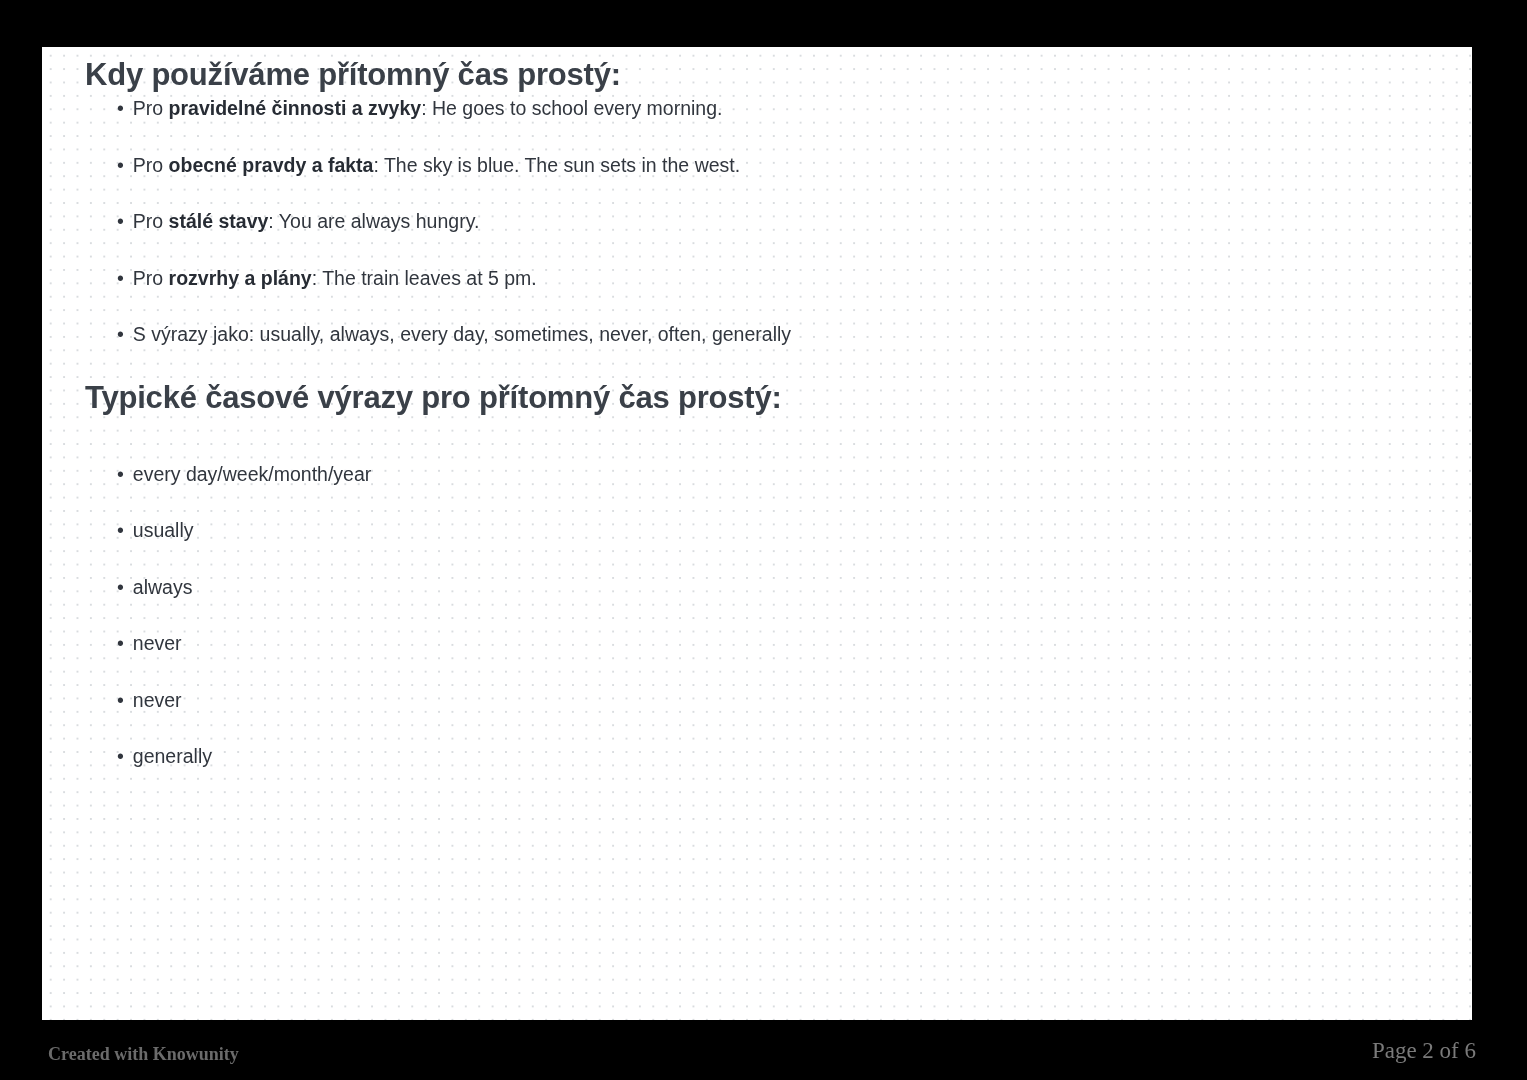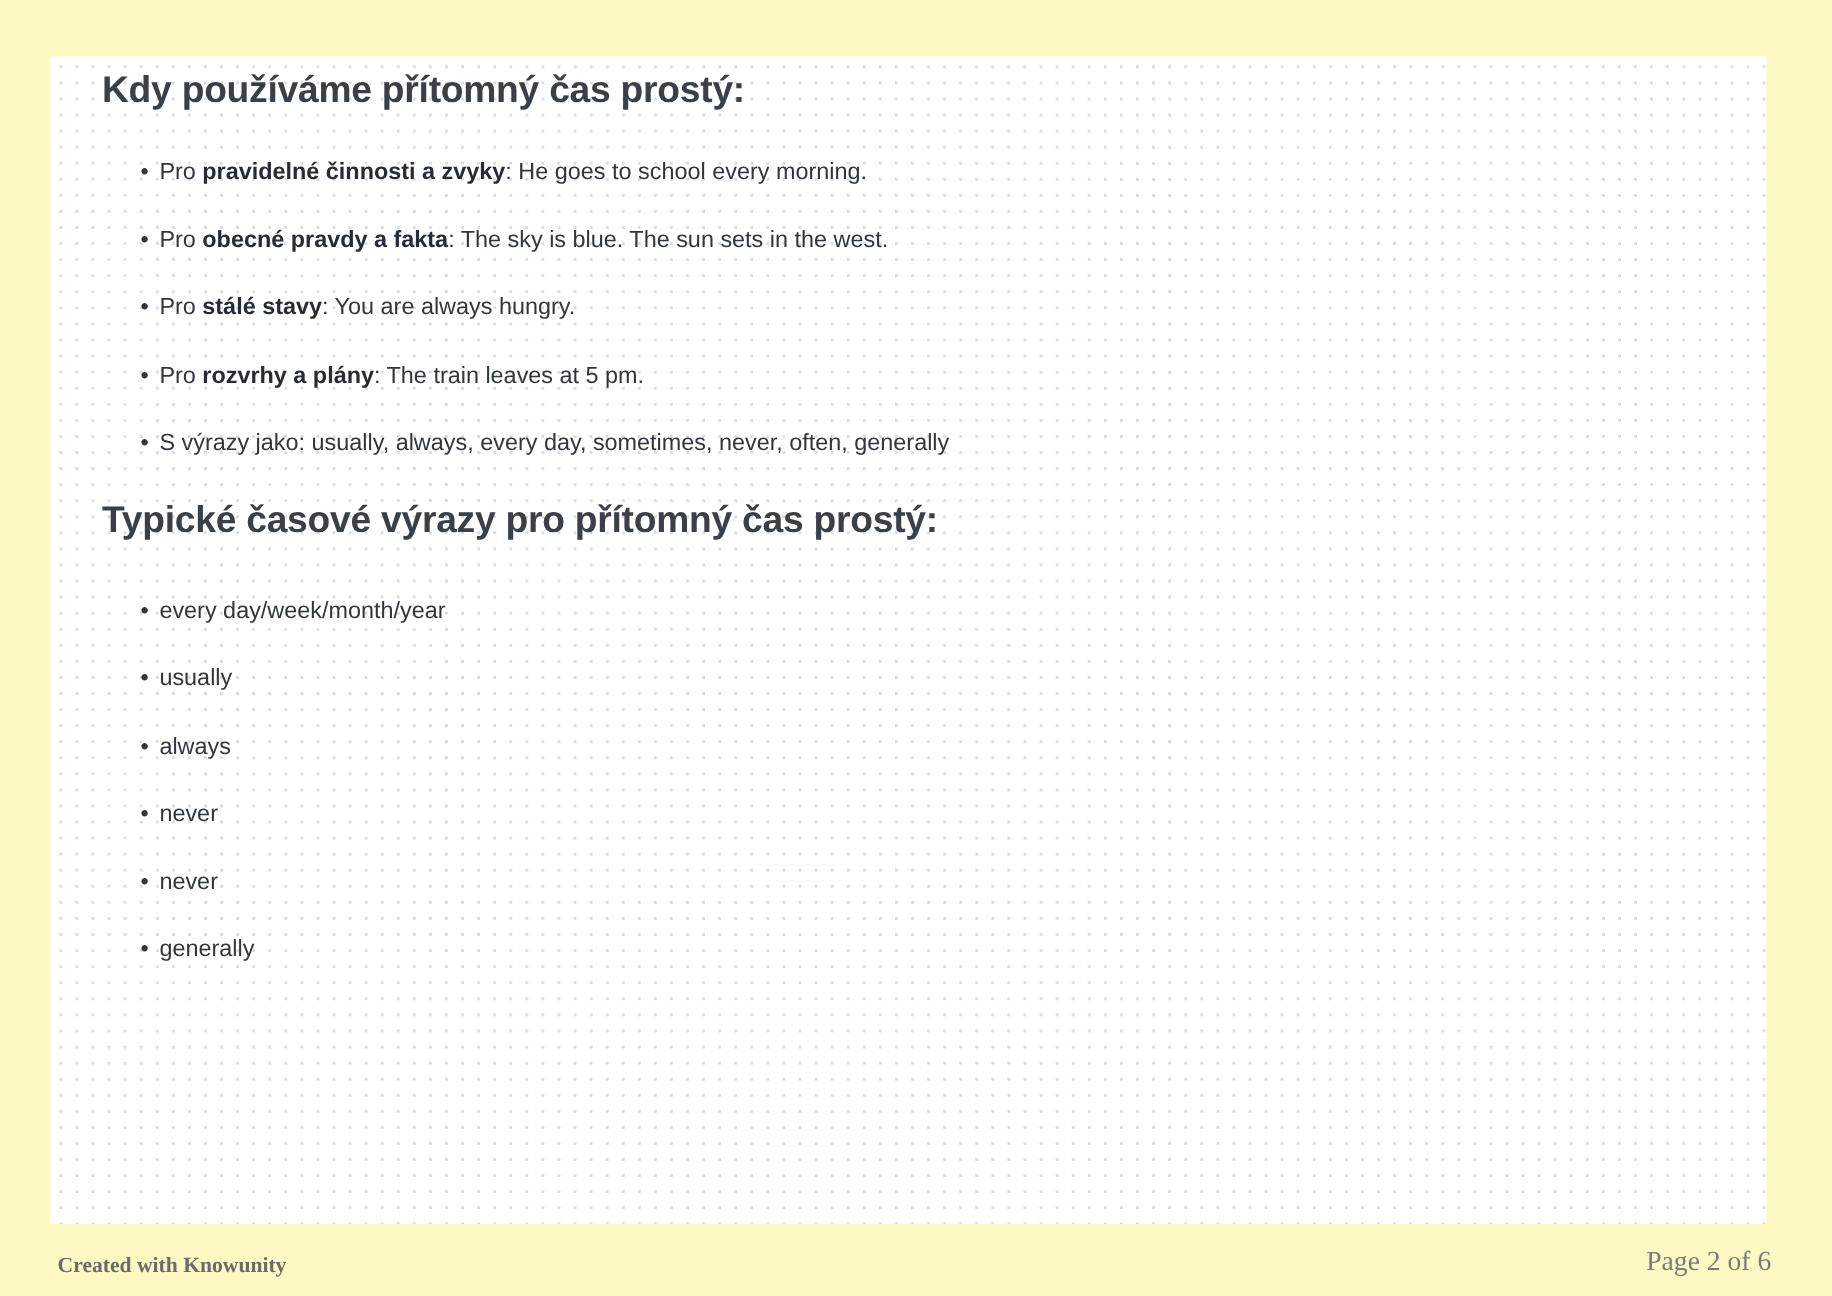--- a/index.html
+++ b/index.html
@@ -4,21 +4,21 @@
 <style>
   html, body {
     margin: 0;
     padding: 0;
     background: #ffffff;
   }
   .sheet {
     position: relative;
     width: 1527px;
     height: 1080px;
-    background: #fef9c3;
+    background: #000000;
     overflow: hidden;
     font-family: "Liberation Sans", "DejaVu Sans", sans-serif;
   }
   
   .grid-area {
     position: absolute;
     left: 42px;
     top: 47px;
     width: 1430px;
     height: 973px;
@@ -36,21 +36,20 @@
     color: #3a4048;
     margin: 2px 0 0 0;
     line-height: 40px;
   }
   ul.doc-list {
     list-style: none;
     margin: 0;
     padding: 0 0 0 32px;
   }
   ul.doc-list.usage {
-    margin-top: 35px;
   }
   ul.doc-list.time {
     margin-top: 43px;
   }
   ul.doc-list li {
     font-size: 19.5px;
     line-height: 27px;
     color: #31363e;
     margin-bottom: 29.5px;
   }

